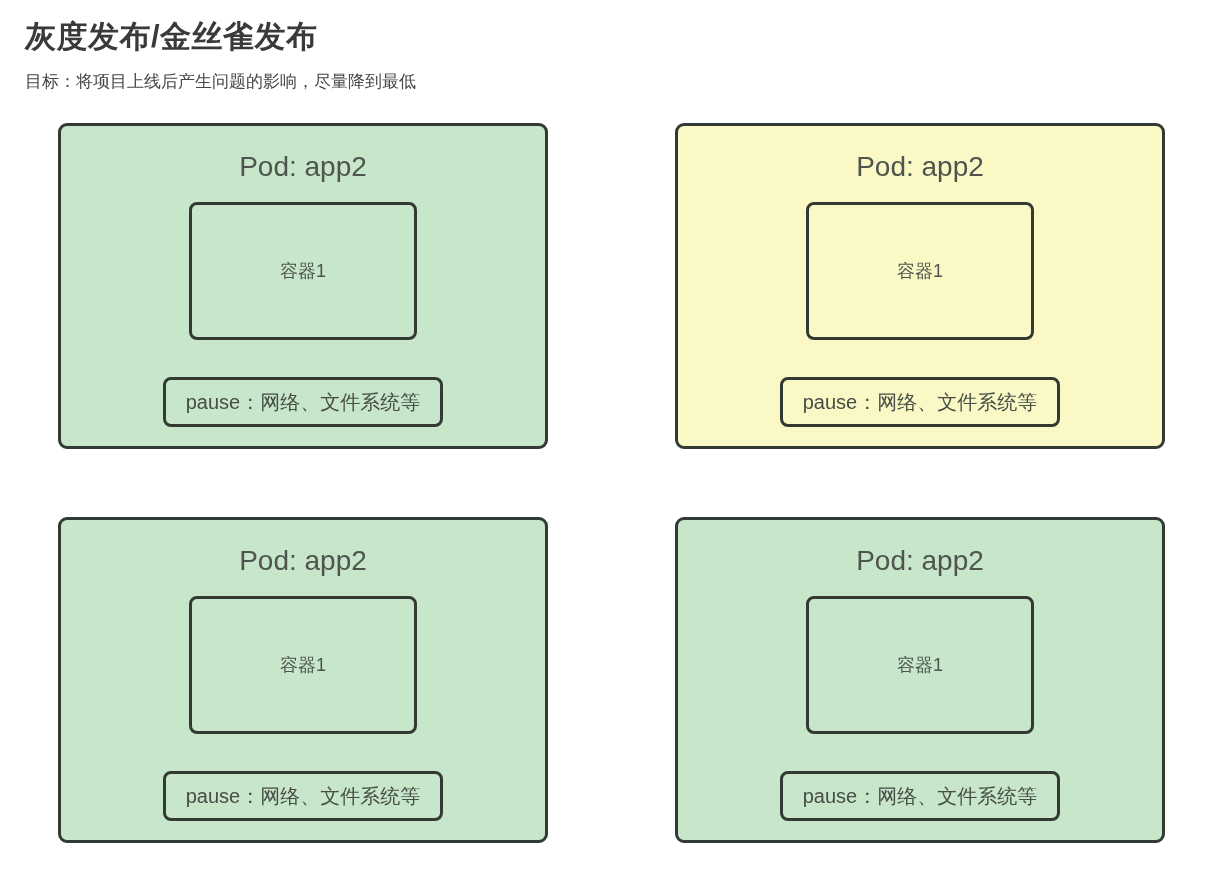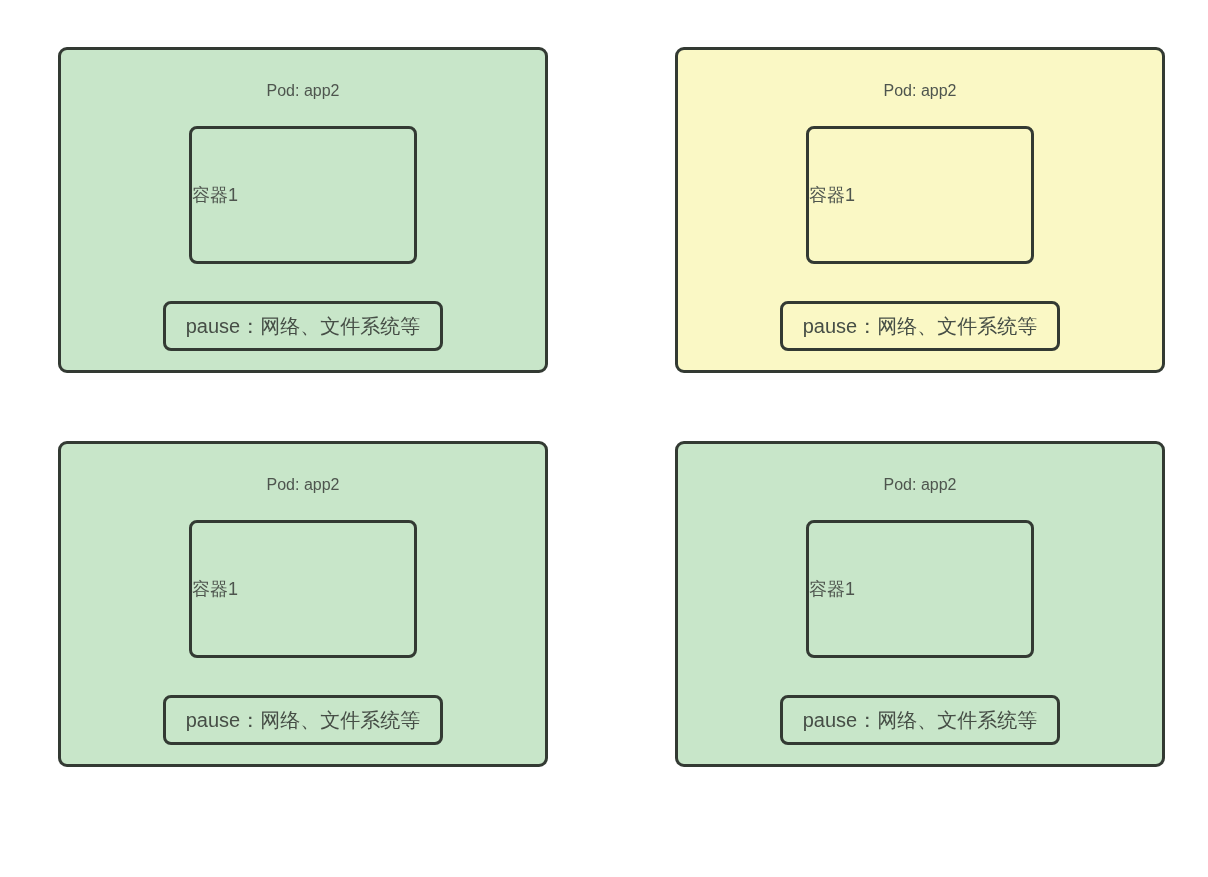--- a/index.html
+++ b/index.html
@@ -41,32 +41,33 @@
     border: 3px solid #333a33;
     border-radius: 9px;
     display: flex;
     flex-direction: column;
     align-items: center;
     padding-top: 27px;
   }
   .pod--green  { background: #c8e6c9; }
   .pod--yellow { background: #faf8c5; }
   .pod-title {
-    font-size: 16px;
+    font-size: 28px;
     line-height: 28px;
     color: #4e554e;
   }
   .container-box {
     margin-top: 21px;
     width: 228px;
     height: 138px;
     border: 3px solid #333a33;
     border-radius: 8px;
     display: flex;
     align-items: center;
+    justify-content: center;
   }
   .container-label {
     font-size: 18px;
     color: #4e554e;
   }
   .pause-box {
     margin-top: 37px;
     height: 50px;
     min-width: 280px;
     padding: 0 20px;
@@ -79,20 +80,22 @@
   .pause-label {
     font-size: 20px;
     color: #464e46;
     white-space: nowrap;
   }
 </style>
 </head>
 <body>
 
 <div class="header">
+  <h1 class="page-title">灰度发布/金丝雀发布</h1>
+  <div class="page-subtitle">目标：将项目上线后产生问题的影响，尽量降到最低</div>
 </div>
 
 <div class="diagram-grid">
 
   <div class="pod-card pod--green">
     <div class="pod-title">Pod: app2</div>
     <div class="container-box">
       <span class="container-label">容器1</span>
     </div>
     <div class="pause-box">

